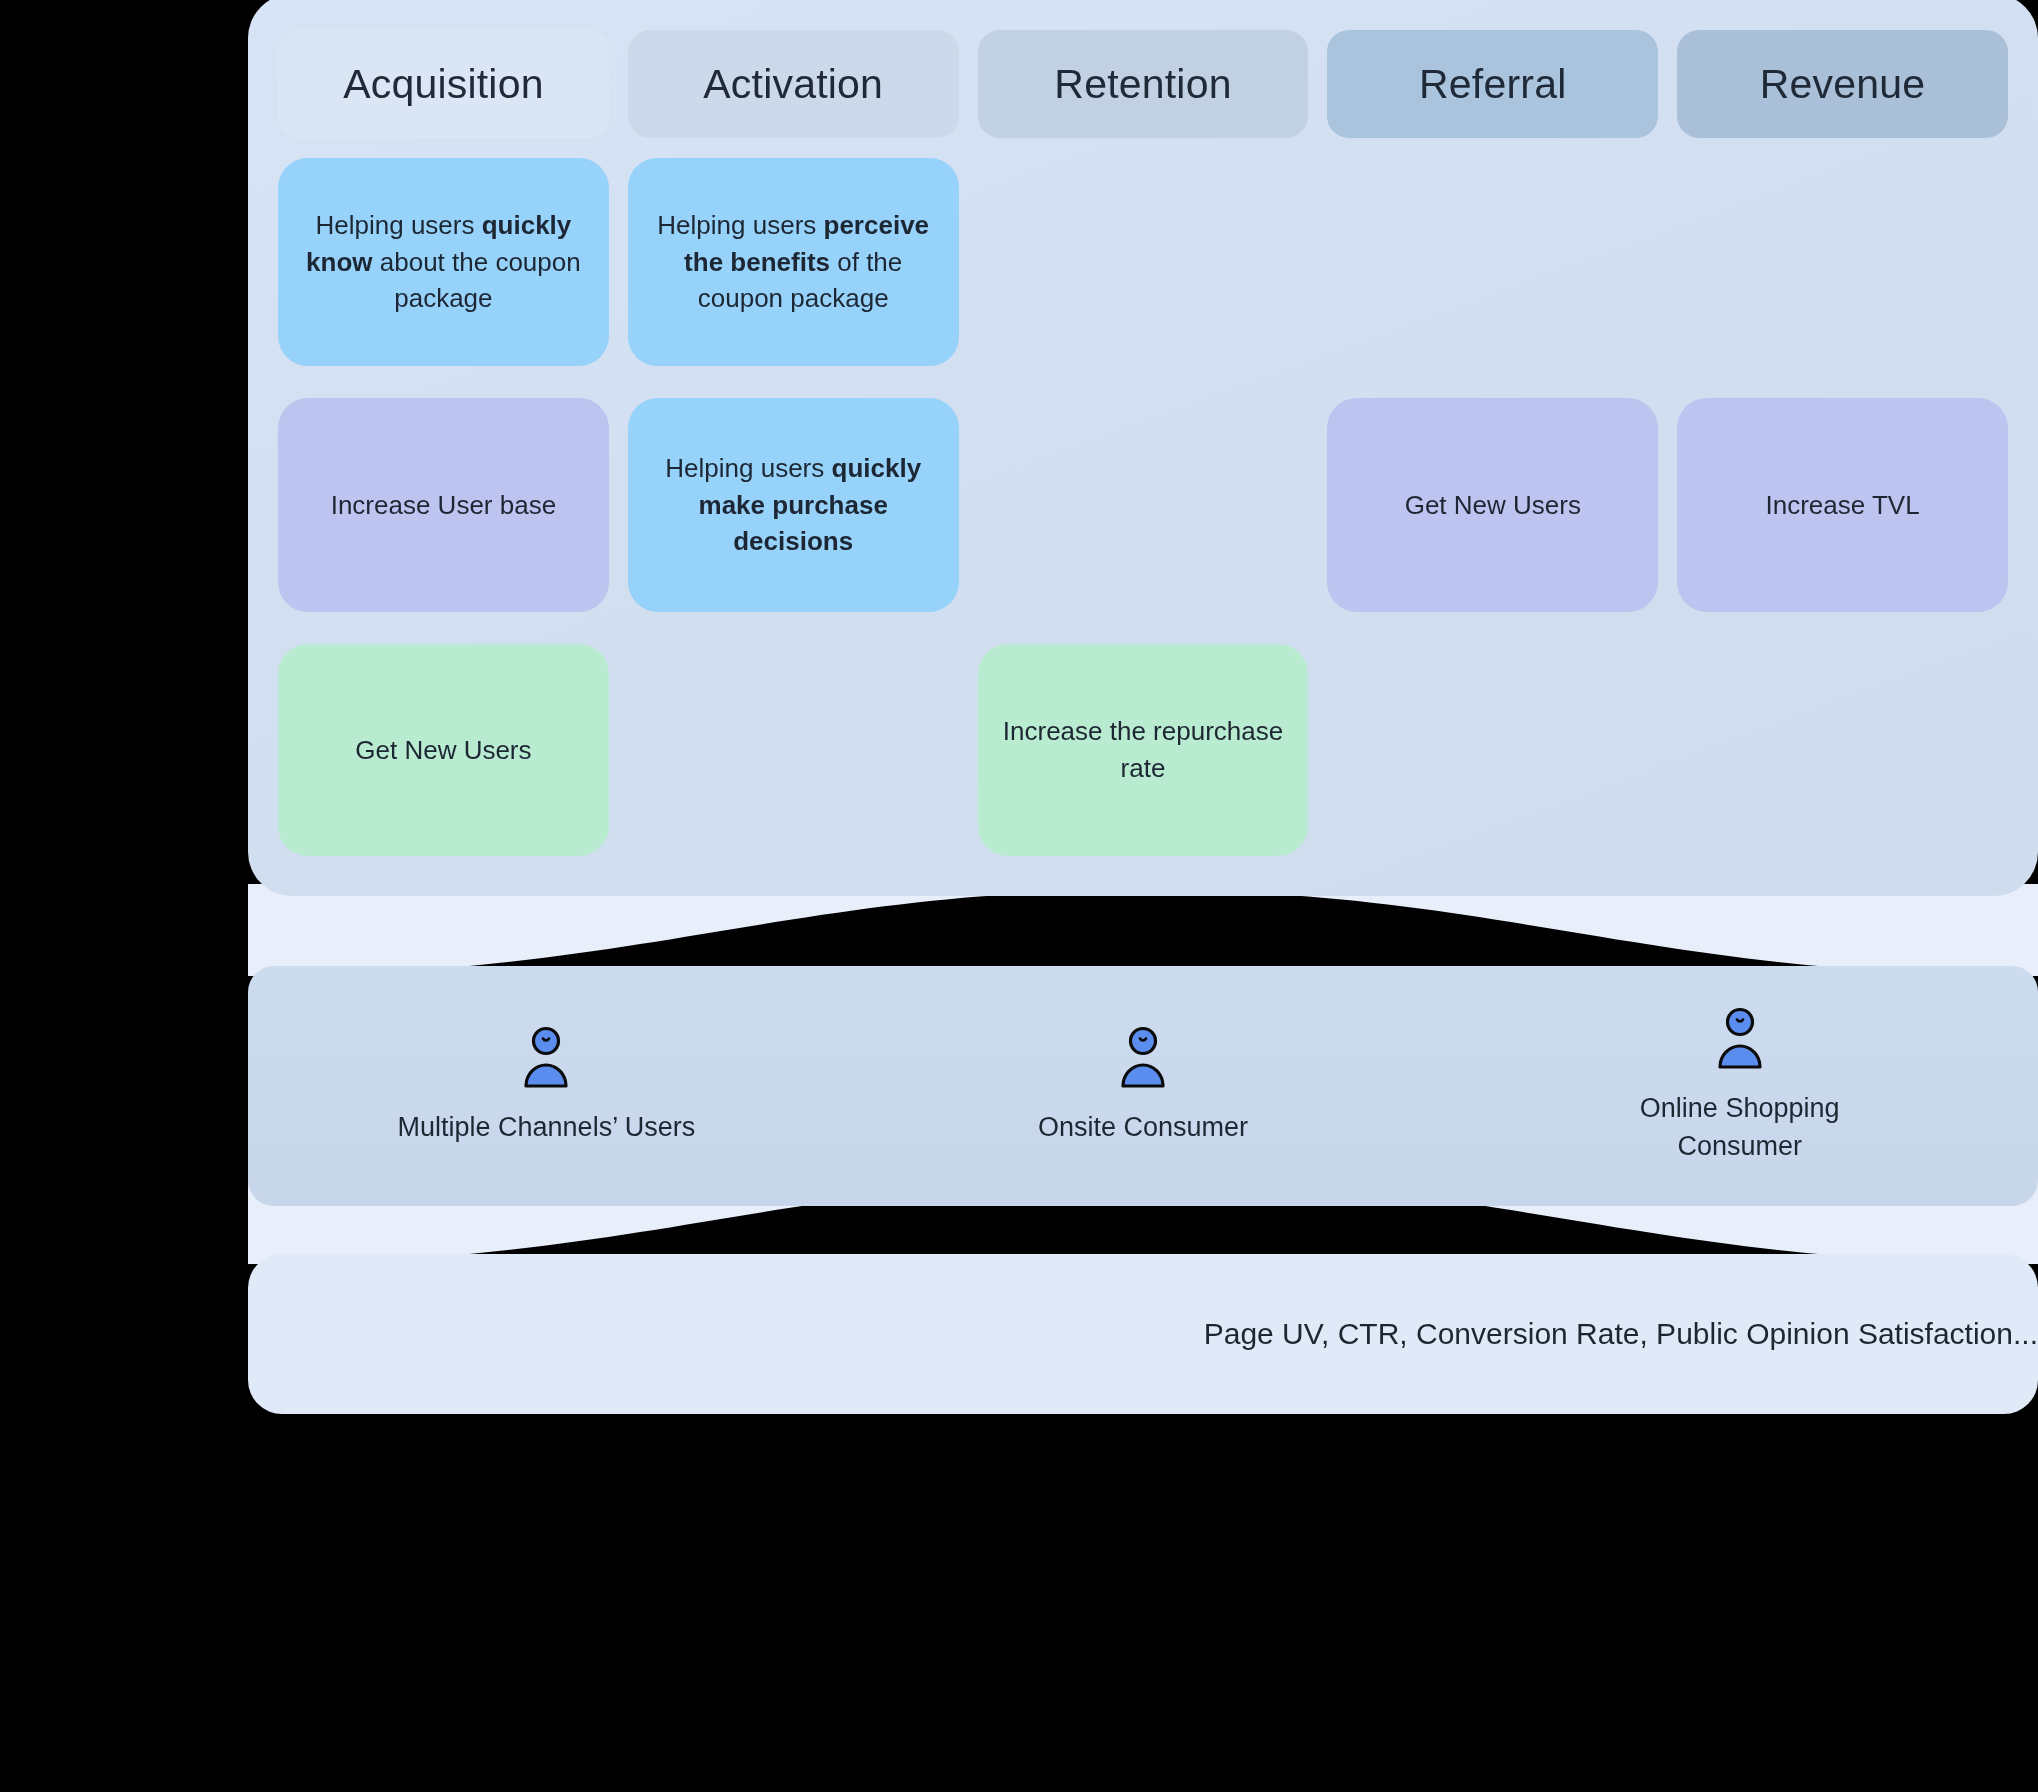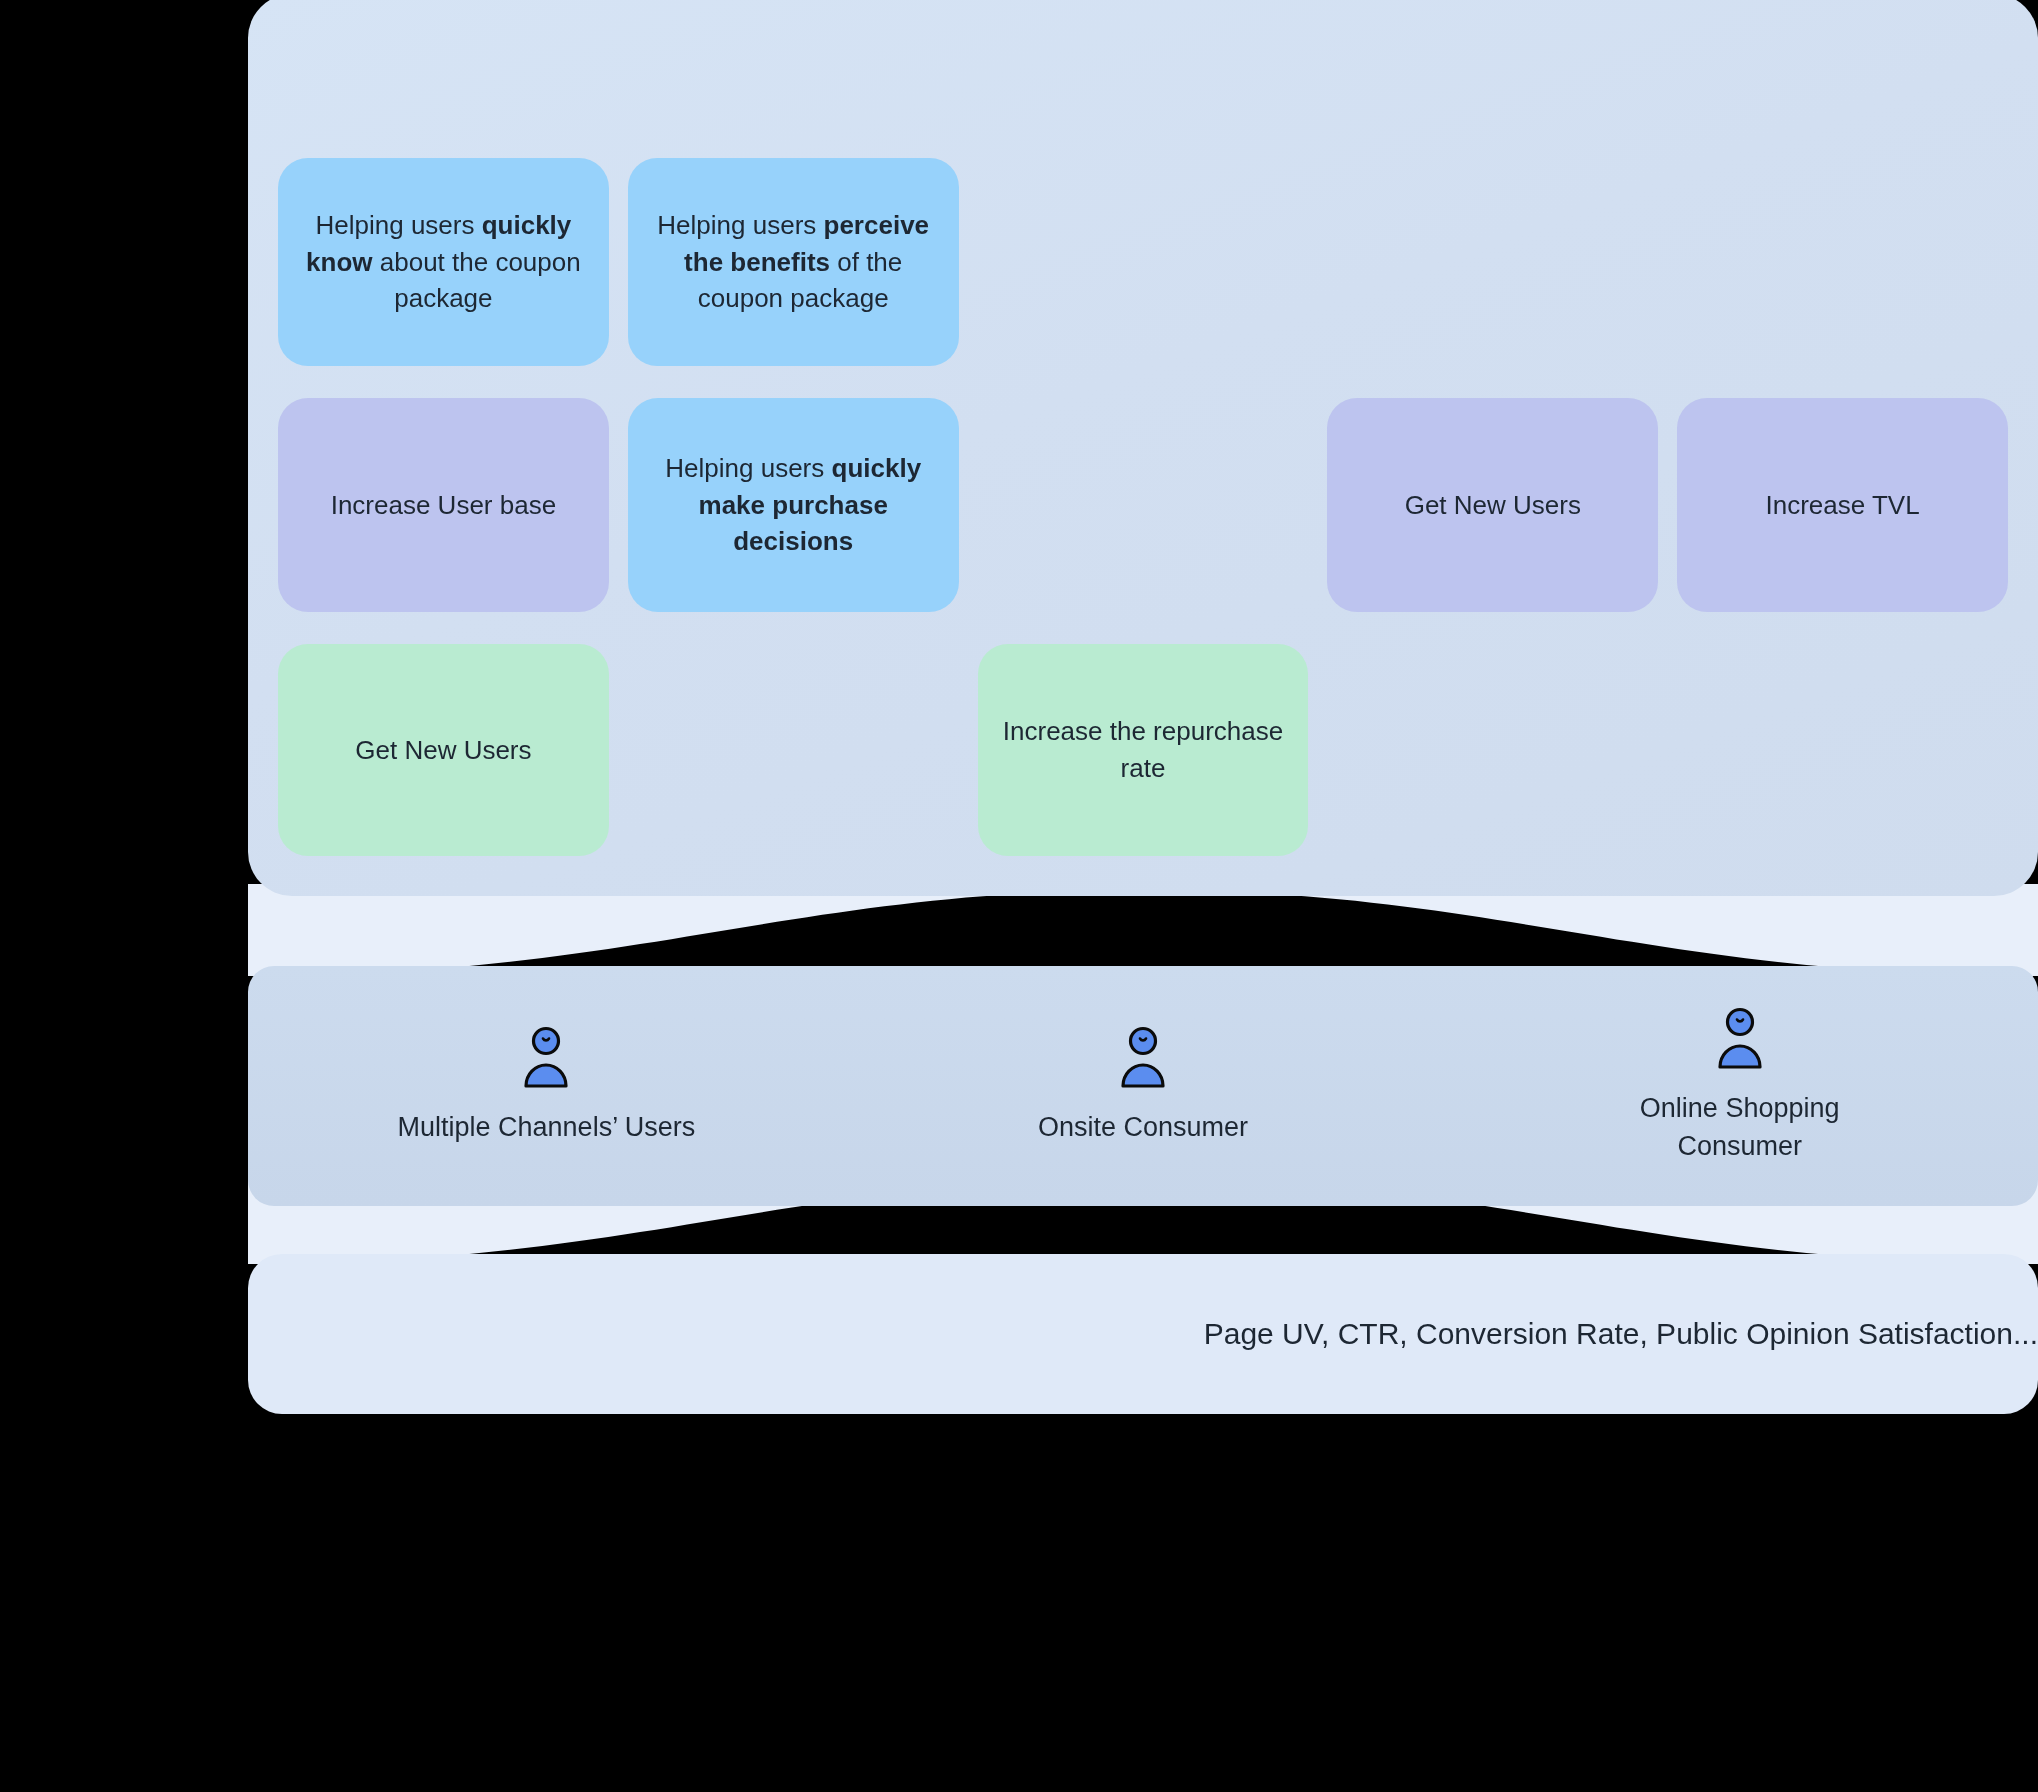--- a/index.html
+++ b/index.html
@@ -162,20 +162,37 @@
   <svg class="funnel-top" viewBox="0 0 1790 92" preserveAspectRatio="none">
     <path d="M0,0 L1790,0 L1790,92 C1400,92 1250,6 895,6 C540,6 390,92 0,92 Z" fill="#e8effa"></path>
   </svg>
 
   <svg class="funnel-bot" viewBox="0 0 1790 92" preserveAspectRatio="none">
     <path d="M0,0 L1790,0 L1790,92 C1400,92 1250,6 895,6 C540,6 390,92 0,92 Z" fill="#e8effa"></path>
   </svg>
 
   <div class="aarrr-panel">
 
+    <div class="col-headers">
+      <div class="col-header" style="background: rgb(219, 230, 245);">
+        <span>Acquisition</span>
+      </div>
+      <div class="col-header" style="background: rgb(204, 217, 234);">
+        <span>Activation</span>
+      </div>
+      <div class="col-header" style="background: rgb(193, 208, 226);">
+        <span>Retention</span>
+      </div>
+      <div class="col-header" style="background: rgb(169, 196, 220);">
+        <span>Referral</span>
+      </div>
+      <div class="col-header" style="background: rgb(169, 192, 216);">
+        <span>Revenue</span>
+      </div>
+    </div>
 
     <div class="card-grid">
       <div class="card-row row-h1">
           <div class="cell">
             <div class="card" style="background: rgb(151, 210, 251);">
               <span>Helping users <b>quickly know</b> about the coupon package</span>
             </div>
           </div>
           <div class="cell">
             <div class="card" style="background: rgb(151, 210, 251); border-radius: 29px;">

